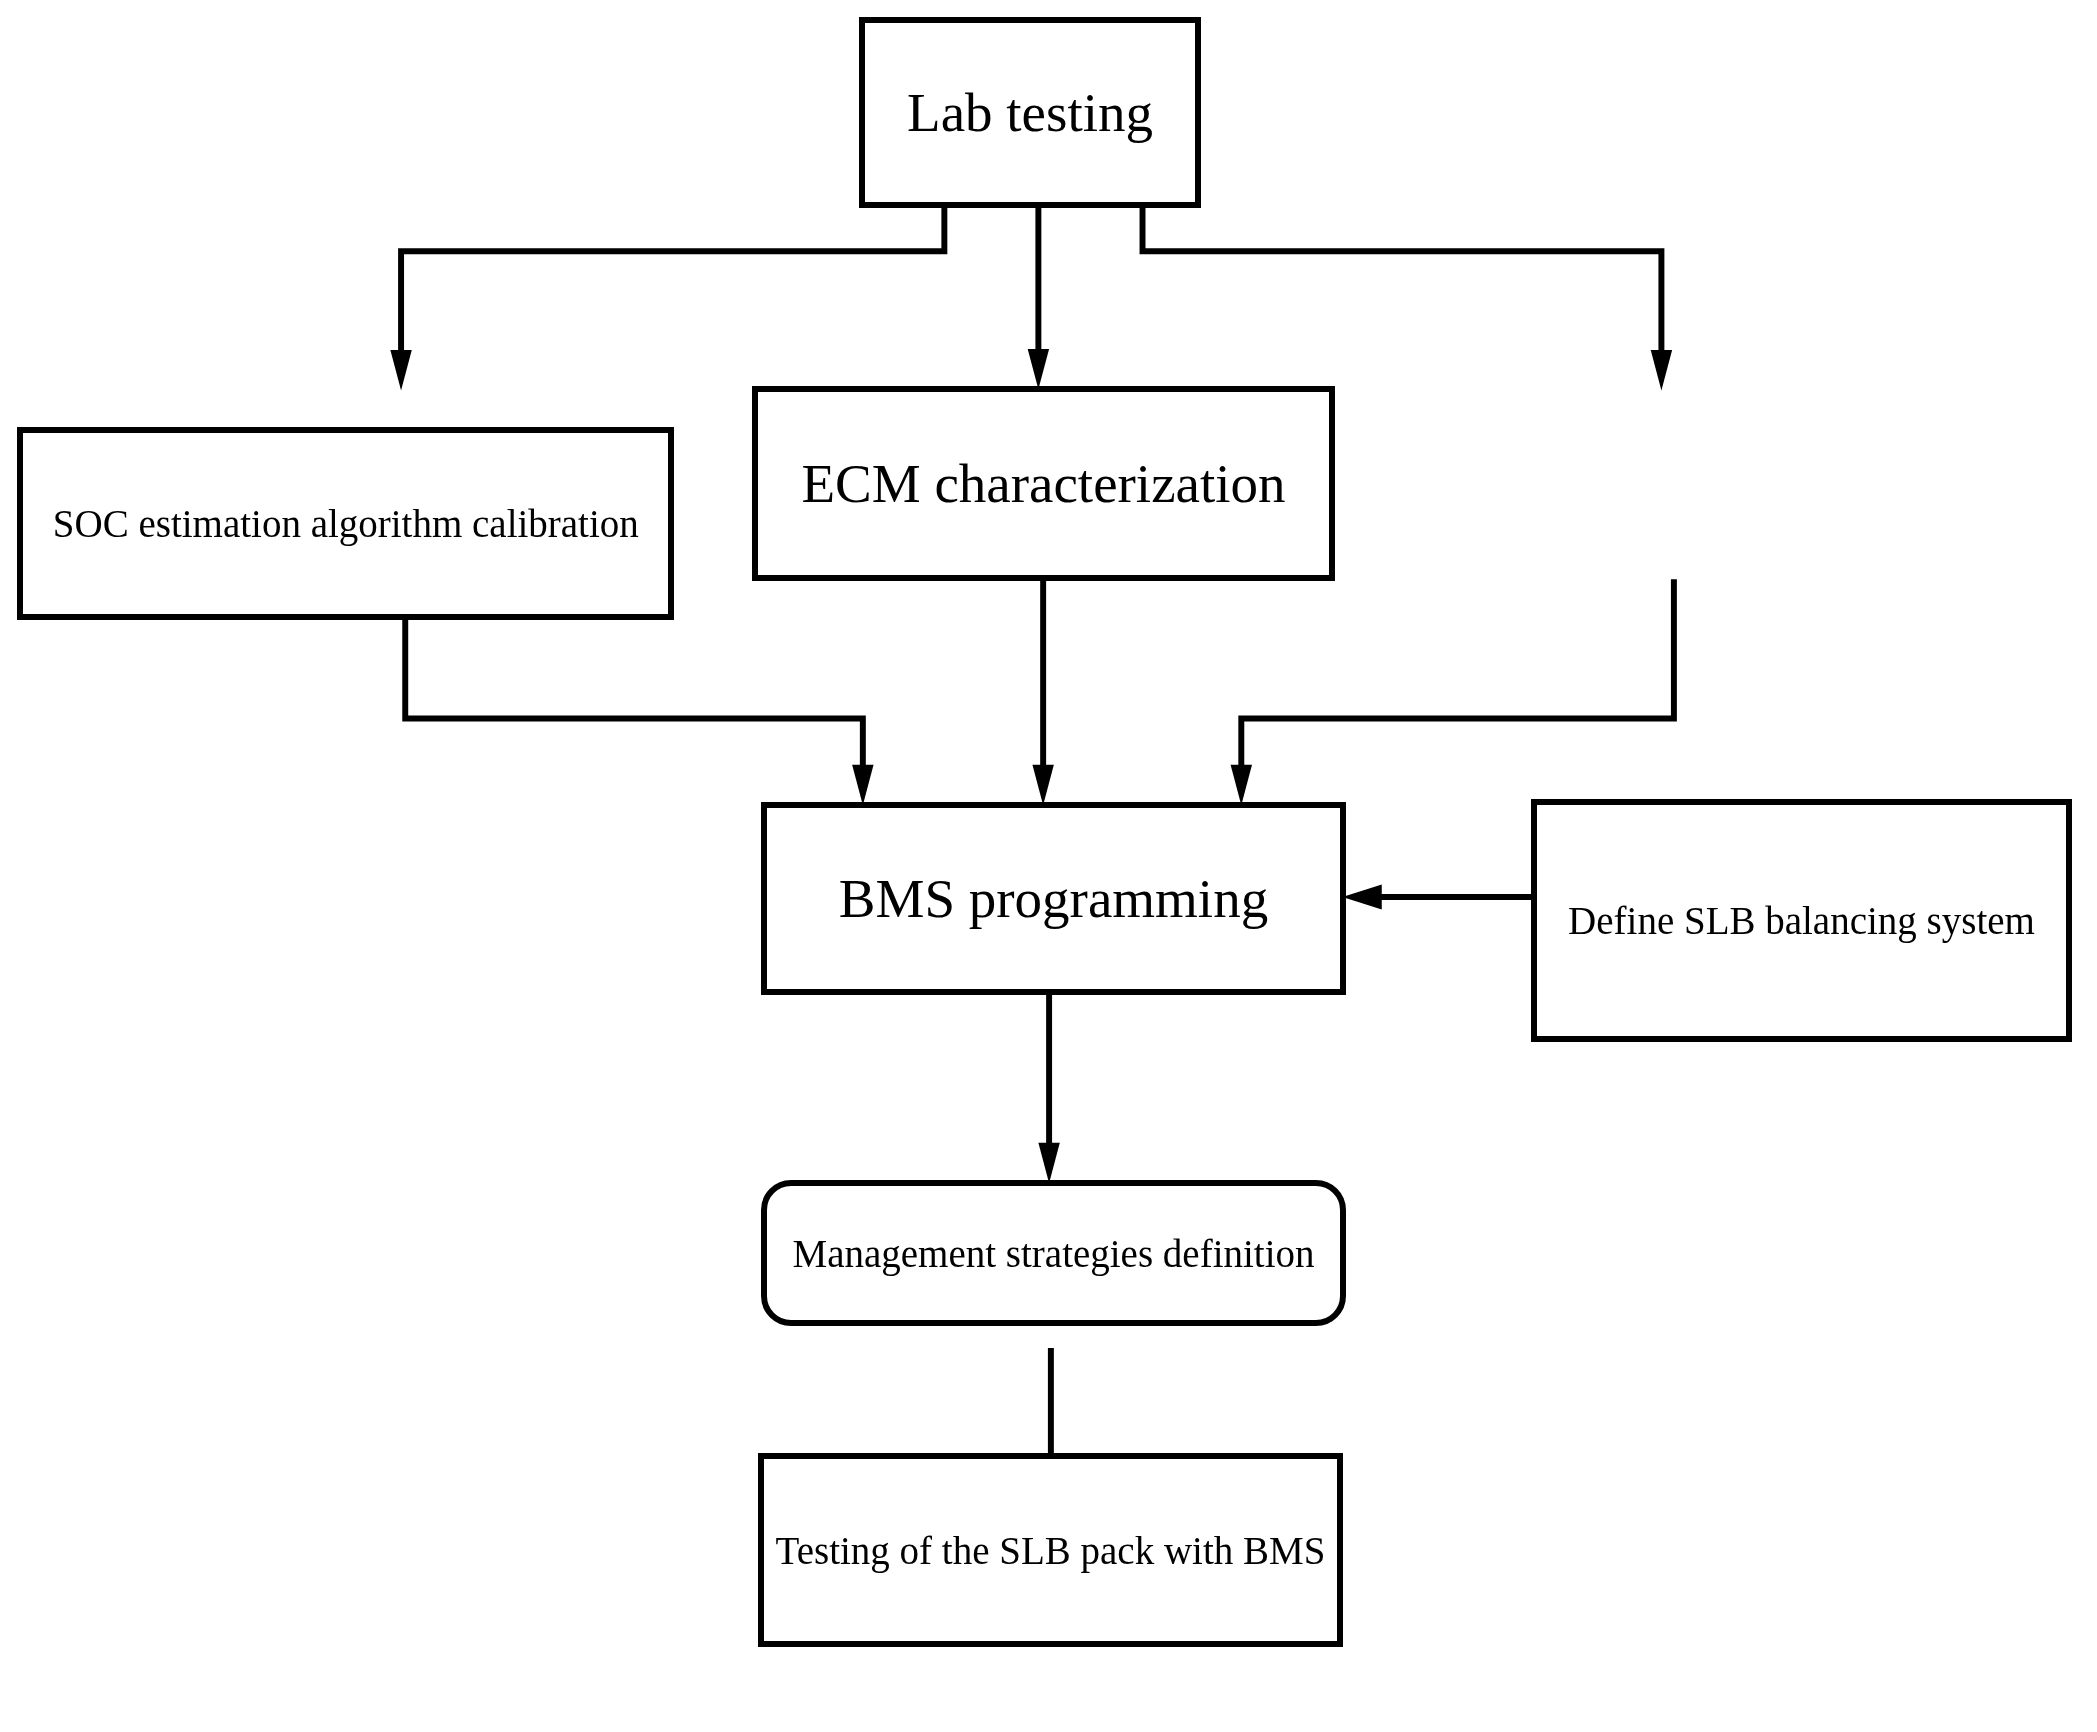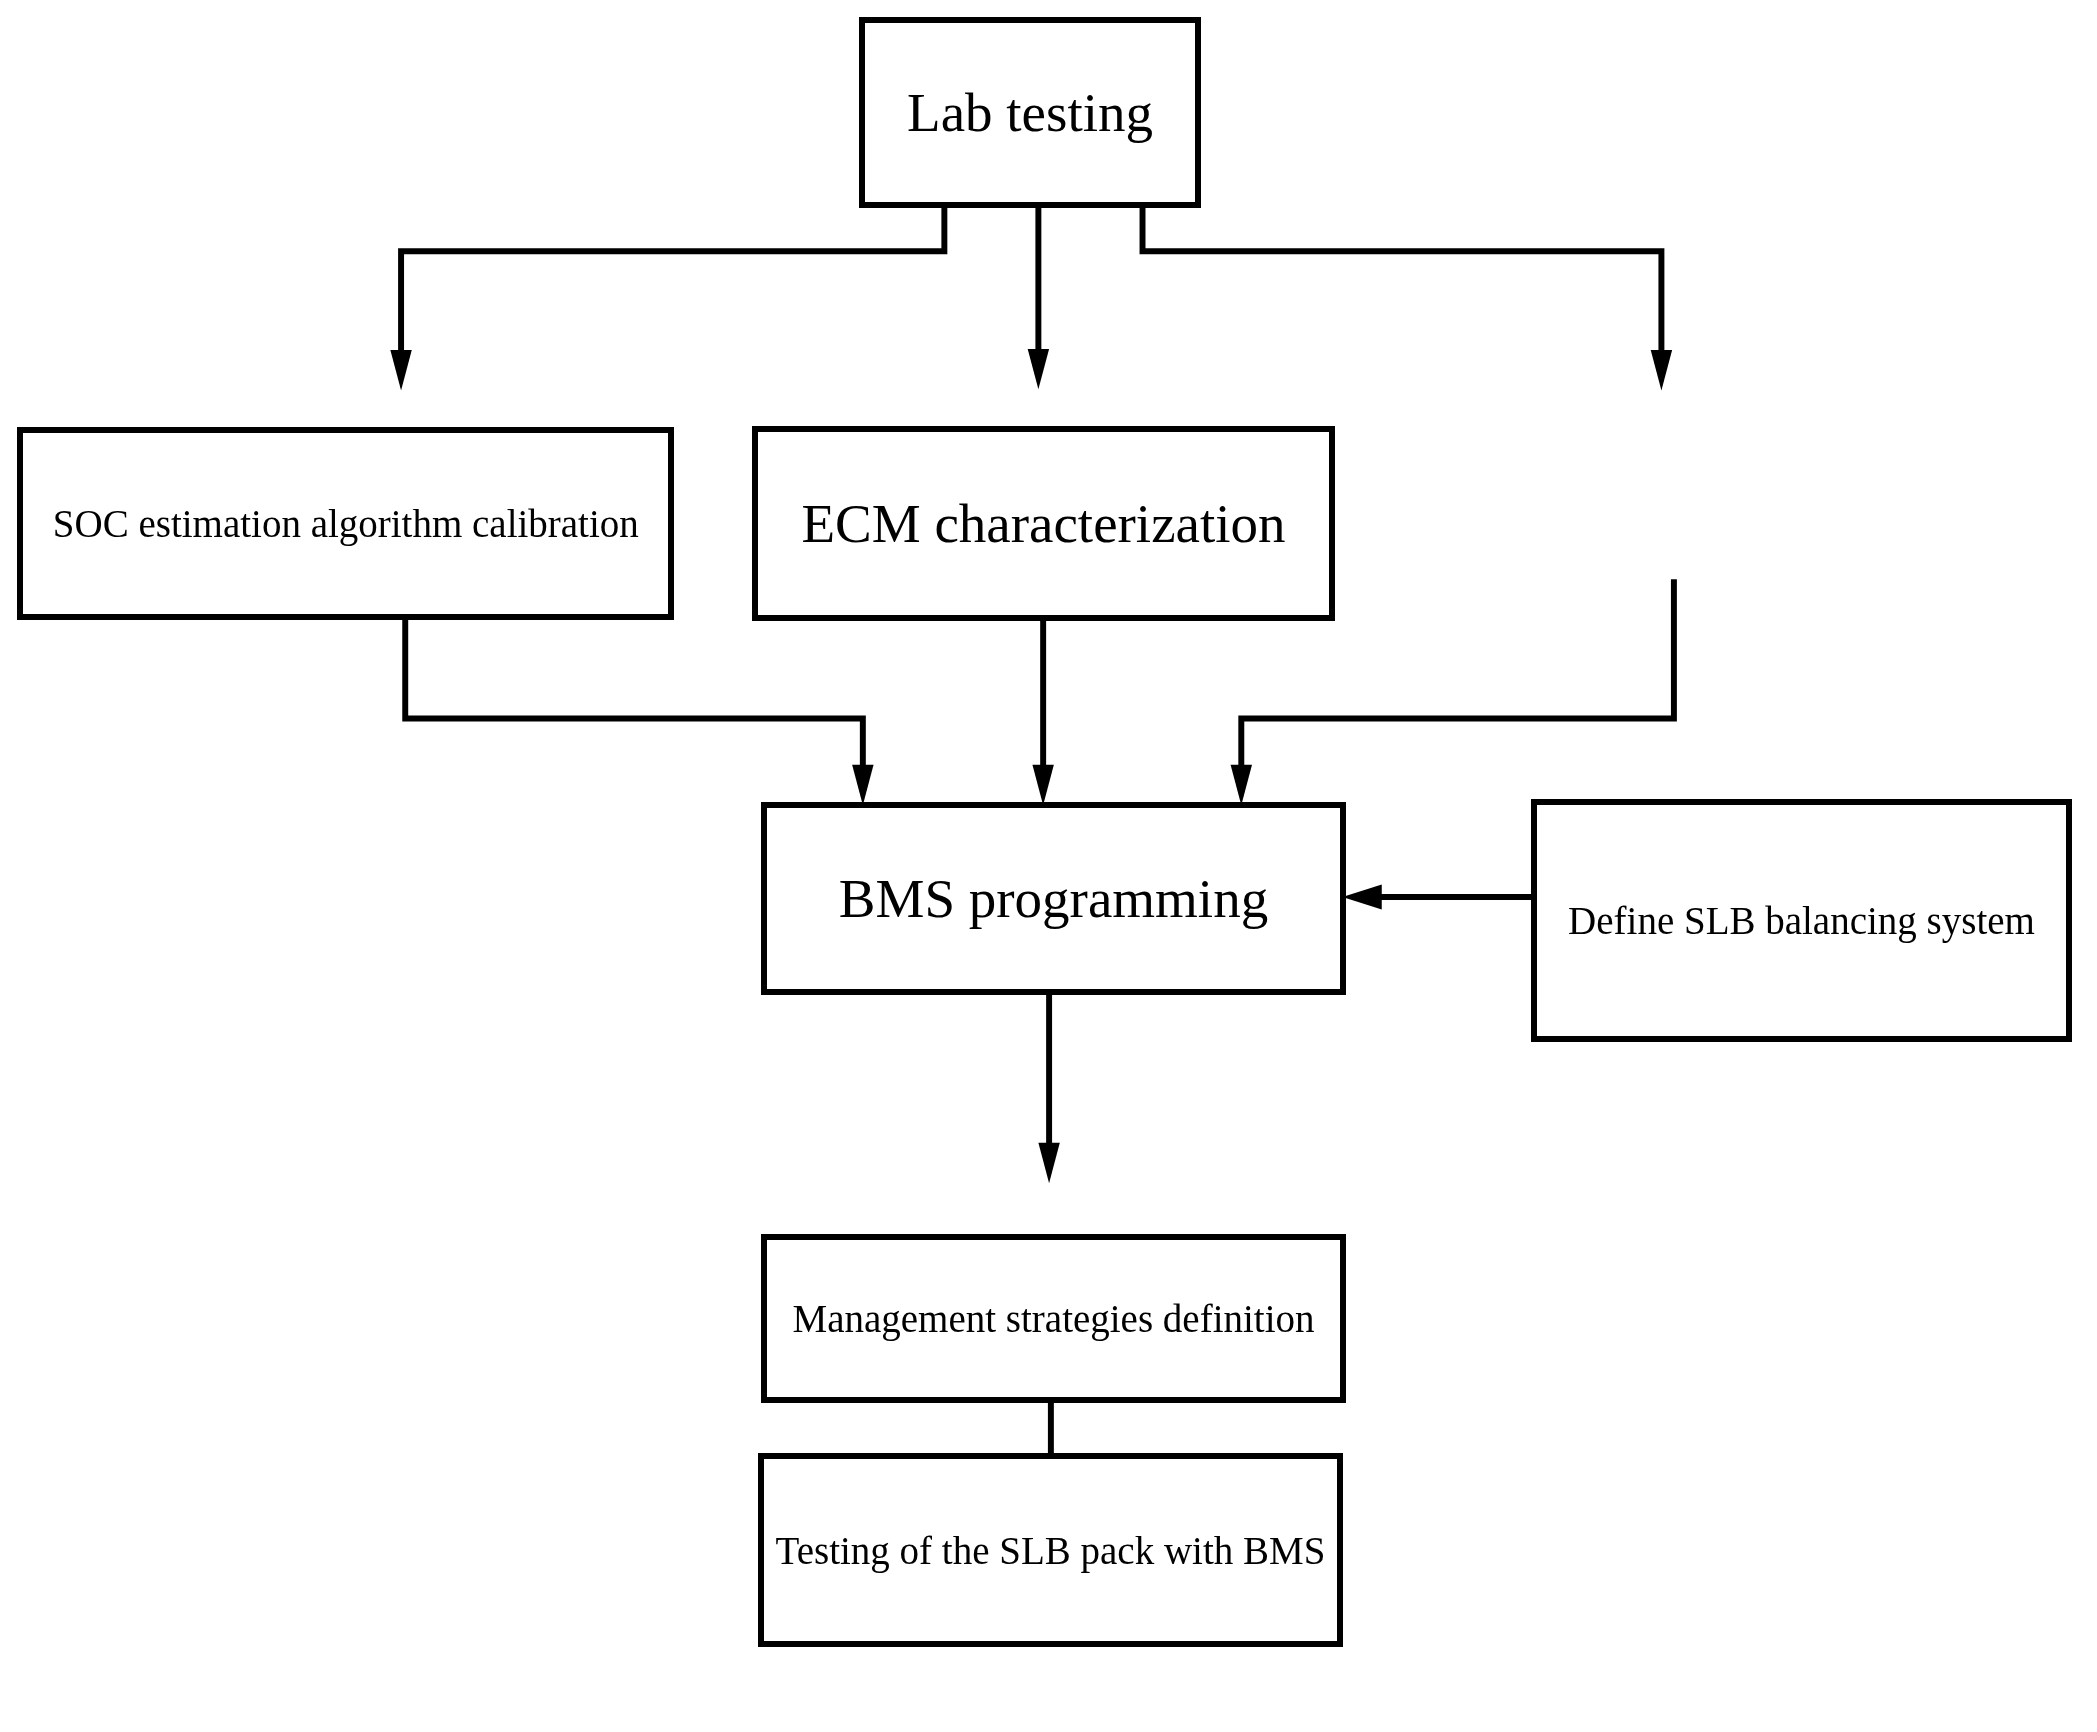--- a/index.html
+++ b/index.html
@@ -34,25 +34,25 @@
     text-align: left;
     white-space: nowrap;
     line-height: 1;
   }
   .node.large { font-size: 55px; }
   .node.small { font-size: 39px; }
 
   
   #node-lab        { left: 859px; top: 16.7px;   width: 342px;  height: 191px; }
   #node-soc        { left: 17.3px;   top: 387px;  width: 657px; height: 193px; margin-top: 40px; }
-  #node-ecm        { left: 752px; top: 386px;  width: 583px;  height: 195px; margin-top: 40px; }
+  #node-ecm        { left: 752px; top: 386px;  width: 583px;  height: 195px; }
   #node-soh        { left: 1436px; top: 387px;  width: 655px; height: 193px; }
   #node-bms        { left: 761px; top: 802px; width: 585px;  height: 193px; }
   #node-define     { left: 1531px; top: 799px; width: 541px;  height: 243px; }
-  #node-management { left: 761px; top: 1234px; width: 585px;  height: 169px; }
+  #node-management { left: 761px; top: 1180px; width: 585px;  height: 146px; border-radius: 30px; }
   #node-testing    { left: 758px; top: 1453px; width: 585px;  height: 194px; }
 </style>
 </head>
 <body>
 
 <div class="canvas">
 
   <svg class="connectors" viewBox="0 0 3524 2910" xmlns="http://www.w3.org/2000/svg">
     <g stroke="#000000" stroke-width="10" fill="none">
 

